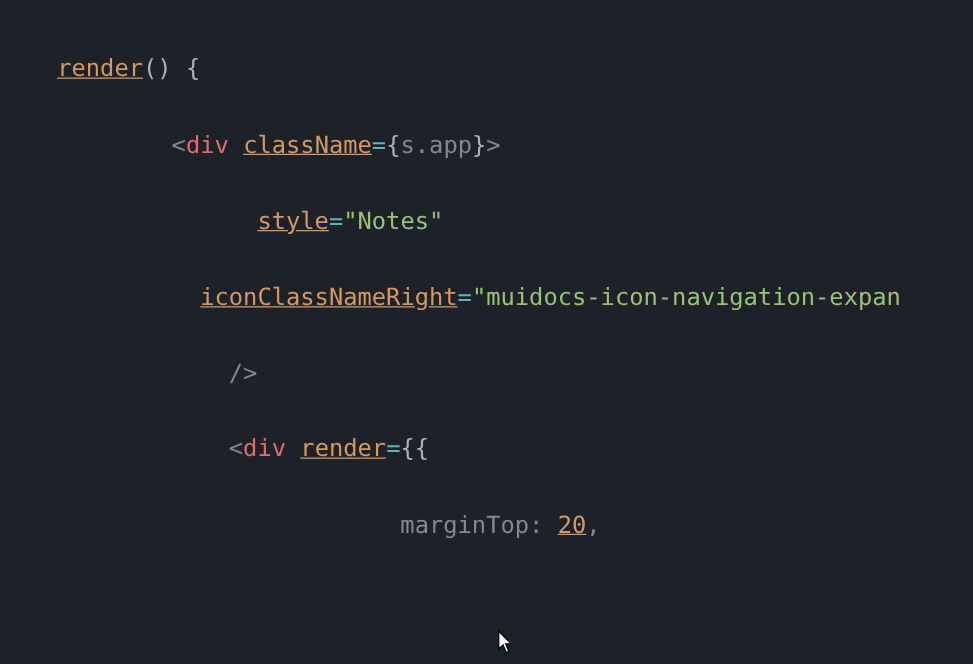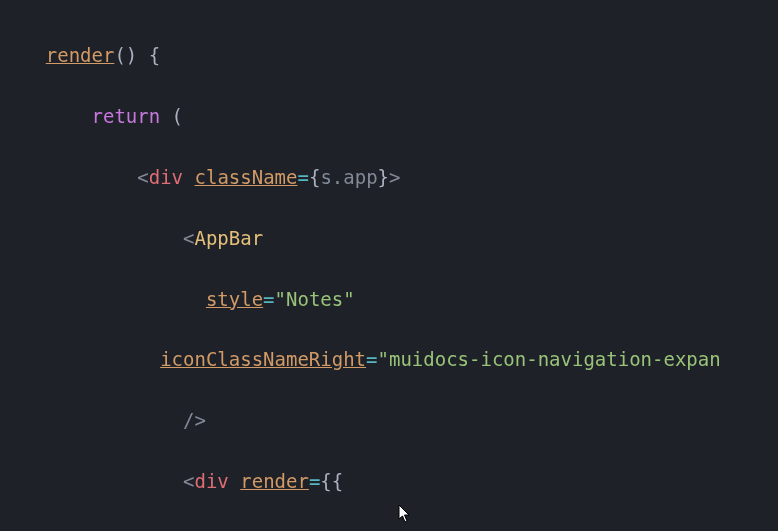--- a/index.html
+++ b/index.html
@@ -36,23 +36,21 @@
     position: absolute;
     pointer-events: none;
   }
   .cursor svg { display:block; }
 </style>
 </head>
 <body>
 
 <div class="editor">
 <div class="line">    <span class="k-attr">render</span><span class="k-punc">() {</span></div>
-<div class="line">        <span class="k-keyword">return</span><span class="k-punc"> (</span></div>
 <div class="line">            <span class="k-delim">&lt;</span><span class="k-tag">div</span> <span class="k-attr">className</span><span class="k-op">=</span><span class="k-punc">{</span><span class="k-muted">s</span><span class="k-muted">.</span><span class="k-muted">app</span><span class="k-punc">}</span><span class="k-delim">&gt;</span></div>
-<div class="line">                <span class="k-delim">&lt;</span><span class="k-comp">AppBar</span></div>
 <div class="line">                  <span class="k-attr">style</span><span class="k-op">=</span><span class="k-string">"Notes"</span></div>
 <div class="line">              <span class="k-attr">iconClassNameRight</span><span class="k-op">=</span><span class="k-string">"muidocs-icon-navigation-expan</span></div>
 <div class="line">                <span class="k-delim">/&gt;</span></div>
 <div class="line">                <span class="k-delim">&lt;</span><span class="k-tag">div</span> <span class="k-attr">render</span><span class="k-op">=</span><span class="k-punc">{{</span></div>
 <div class="line">                            <span class="k-muted">marginTop: </span><span class="k-attr">20</span><span class="k-muted">,</span></div>
 
 
 
 
 

